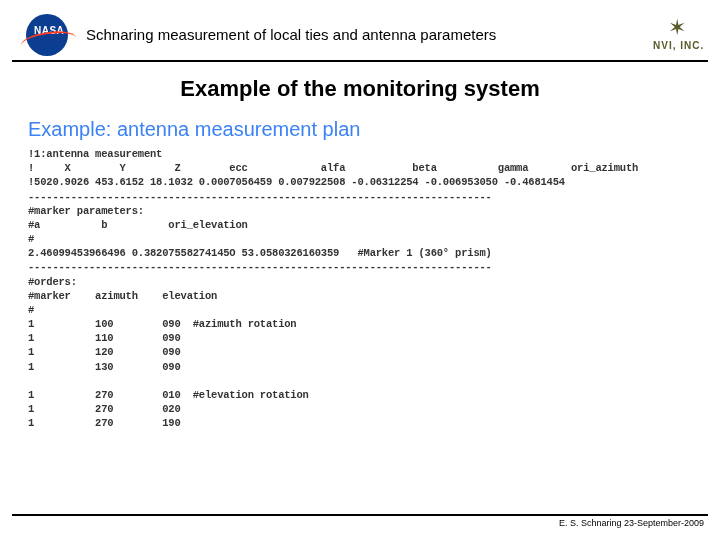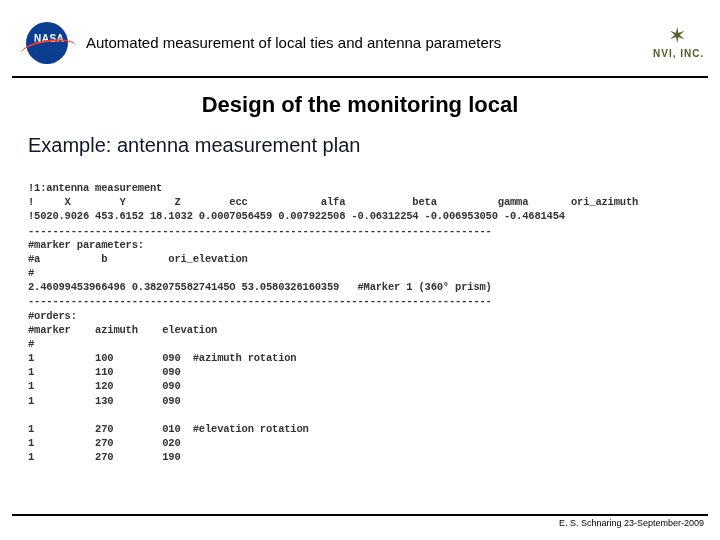--- a/index.html
+++ b/index.html
@@ -8,21 +8,21 @@
     height: 540px;
     background: #fff;
     font-family: Arial, Helvetica, sans-serif;
     position: relative;
     overflow: hidden;
   }
   .header {
     display: flex;
     align-items: center;
     padding: 8px 12px 0 12px;
-    height: 76px;
+    height: 60px;
   }
   .nasa-logo {
     width: 70px;
     height: 45px;
     position: relative;
     flex-shrink: 0;
   }
   .nasa-globe {
     width: 42px;
     height: 42px;
@@ -93,22 +93,22 @@
     font-family: Verdana, Geneva, sans-serif;
     font-size: 22px;
     font-weight: bold;
     color: #000;
     text-align: center;
     margin-bottom: 16px;
   }
   .subtitle {
     font-family: Verdana, Geneva, sans-serif;
     font-size: 20px;
-    color: #0f172a;
-    margin-bottom: 24px;
+    color: #3b82f6;
+    margin-bottom: 6px;
   }
   .codeblock {
     font-family: "Courier New", Courier, monospace;
     font-size: 10.5px;
     line-height: 1.35;
     color: #333;
     white-space: pre;
     letter-spacing: -0.2px;
     font-weight: bold;
   }
@@ -130,30 +130,30 @@
 </style>
 </head>
 <body>
 
 <div class="header">
   <div class="nasa-logo">
     <div class="nasa-globe"></div>
     <div class="nasa-text">NASA</div>
     <div class="nasa-swoosh"></div>
   </div>
-  <div class="header-title">Automated measurement of local ties and antenna parameters</div>
+  <div class="header-title">Schnaring measurement of local ties and antenna parameters</div>
   <div class="nvi-logo">
     <div class="nvi-star">✶</div>
     <div class="nvi-text">NVI, INC.</div>
   </div>
 </div>
 <hr class="header-rule">
 
 <div class="content">
-  <div class="section-title">Design of the monitoring local</div>
+  <div class="section-title">Example of the monitoring system</div>
   <div class="subtitle">Example: antenna measurement plan</div>
   <pre class="codeblock">!1:antenna measurement
 !     X        Y        Z        ecc            alfa           beta          gamma       ori_azimuth
 !5020.9026 453.6152 18.1032 0.0007056459 0.007922508 -0.06312254 -0.006953050 -0.4681454
 ----------------------------------------------------------------------------
 #marker parameters:
 #a          b          ori_elevation
 #
 2.46099453966496 0.38207558274145O 53.0580326160359   #Marker 1 (360° prism)
 ----------------------------------------------------------------------------

